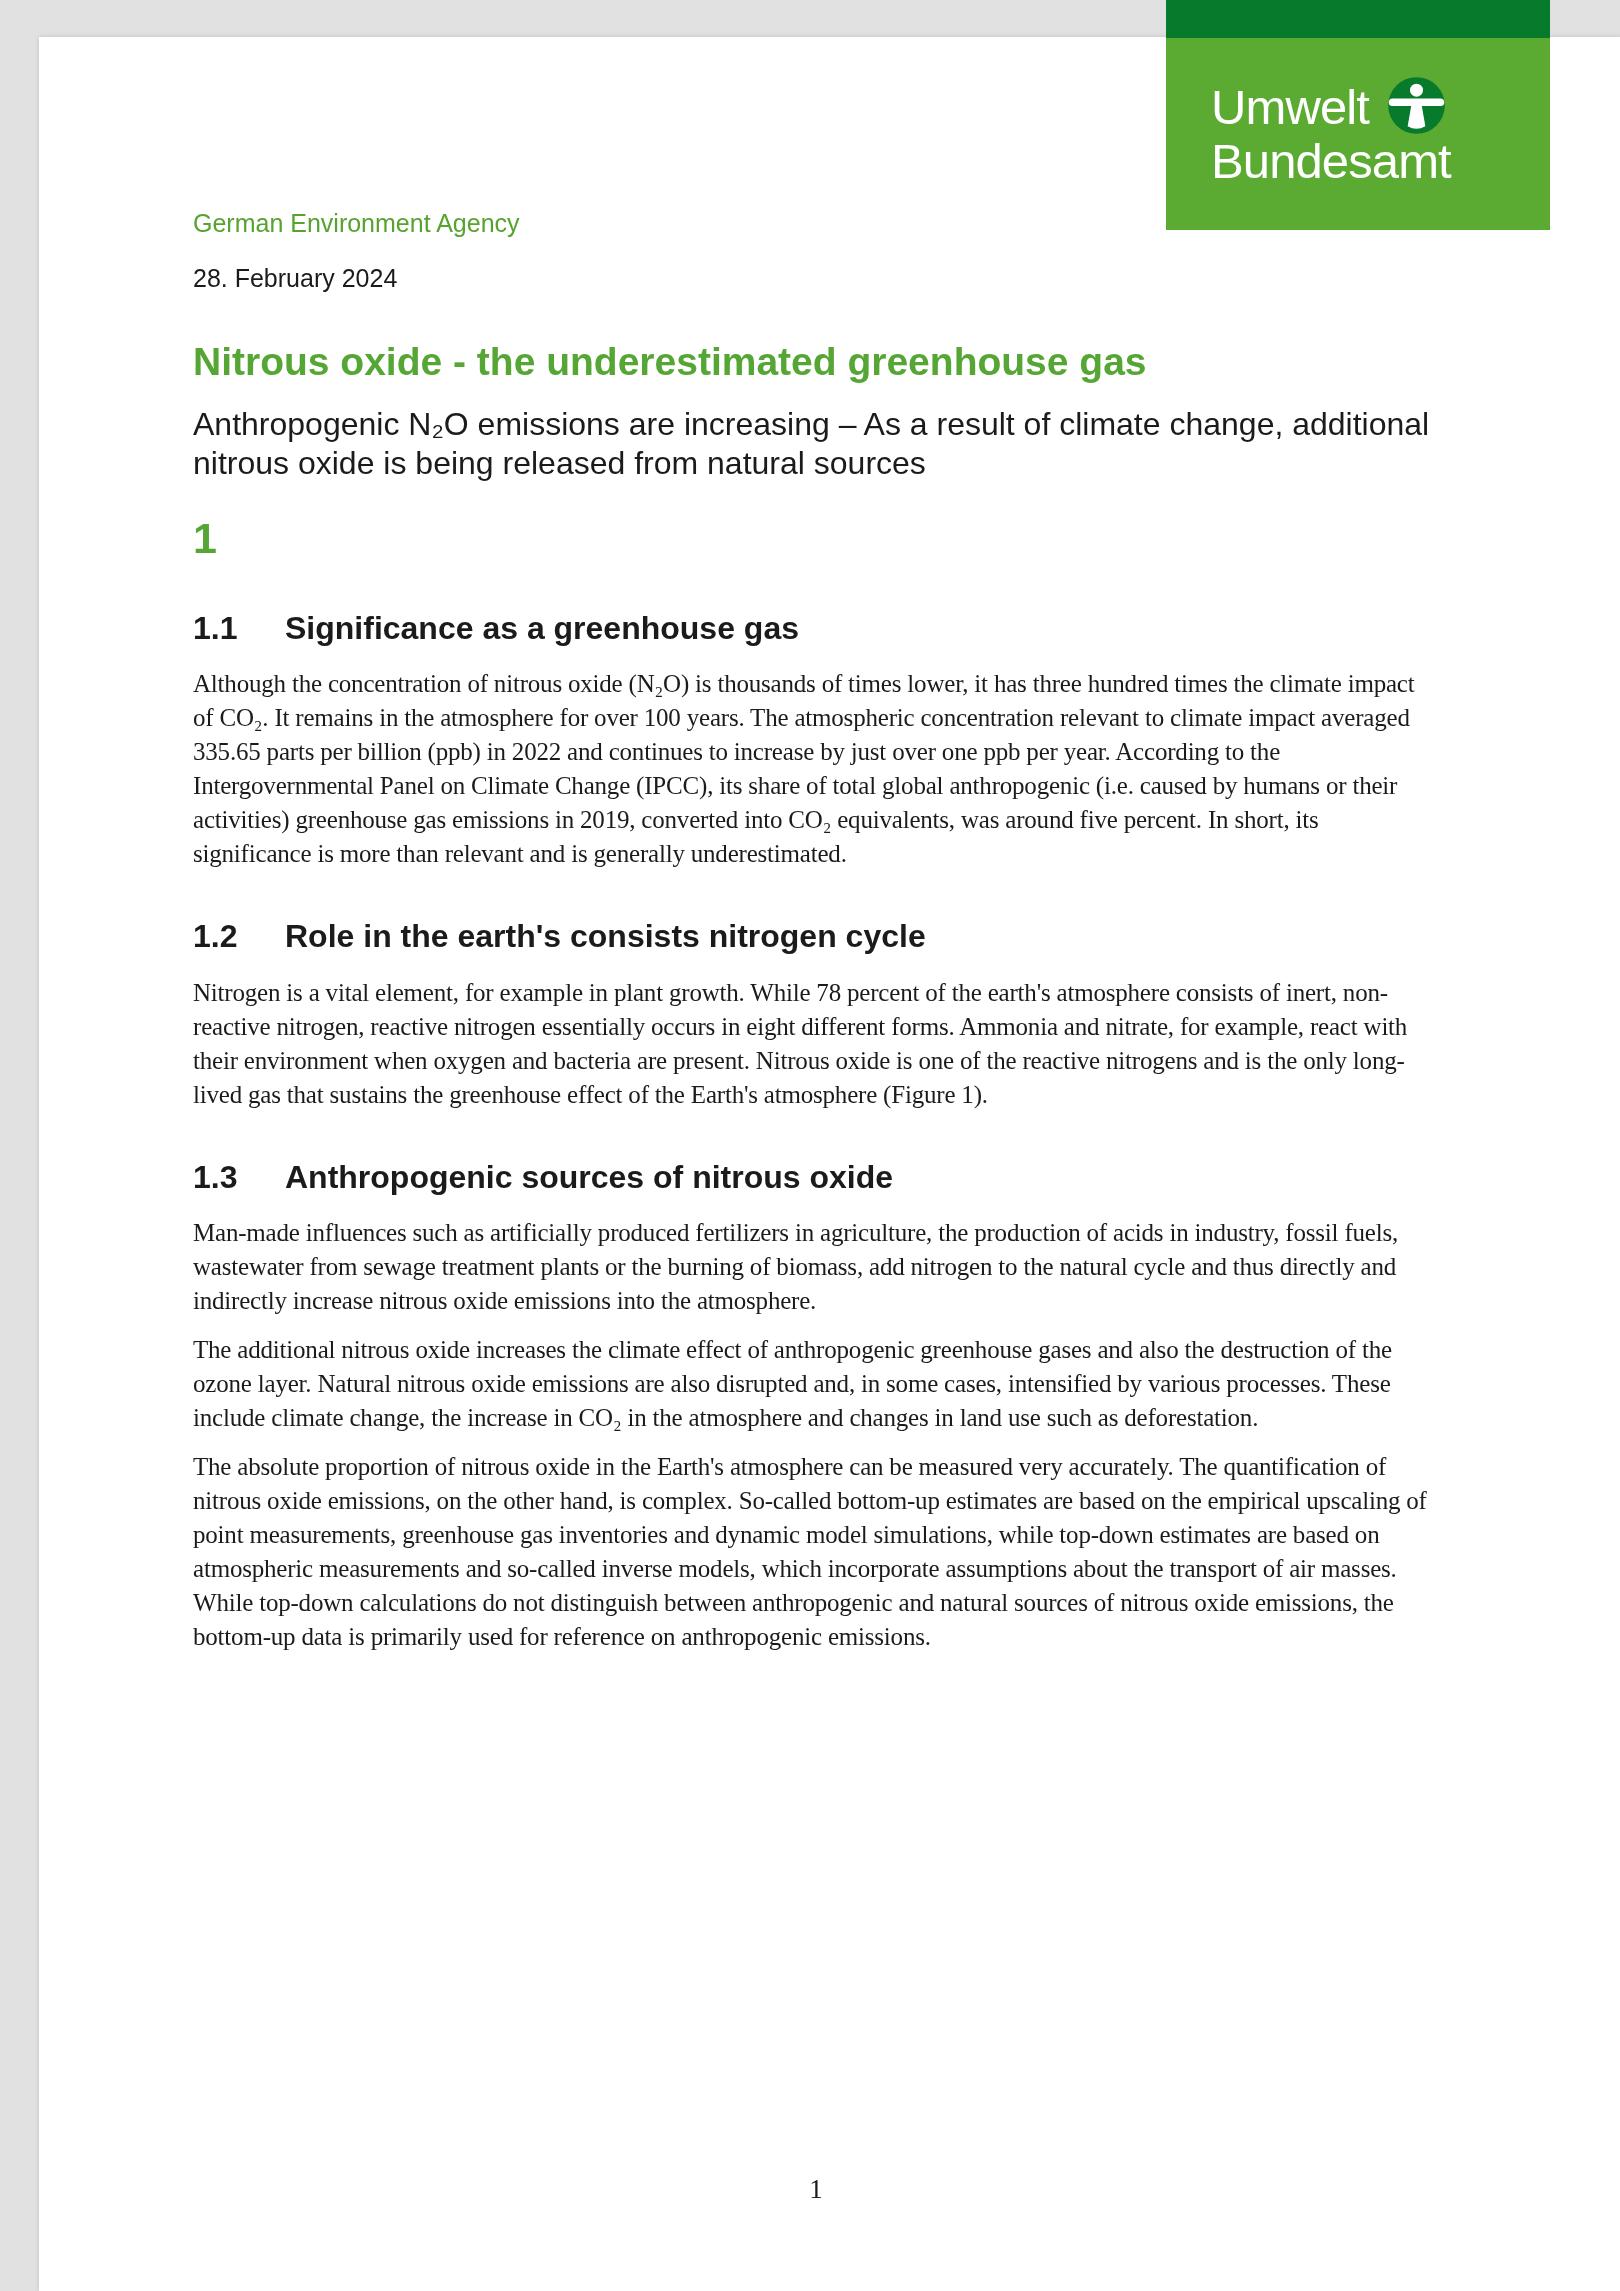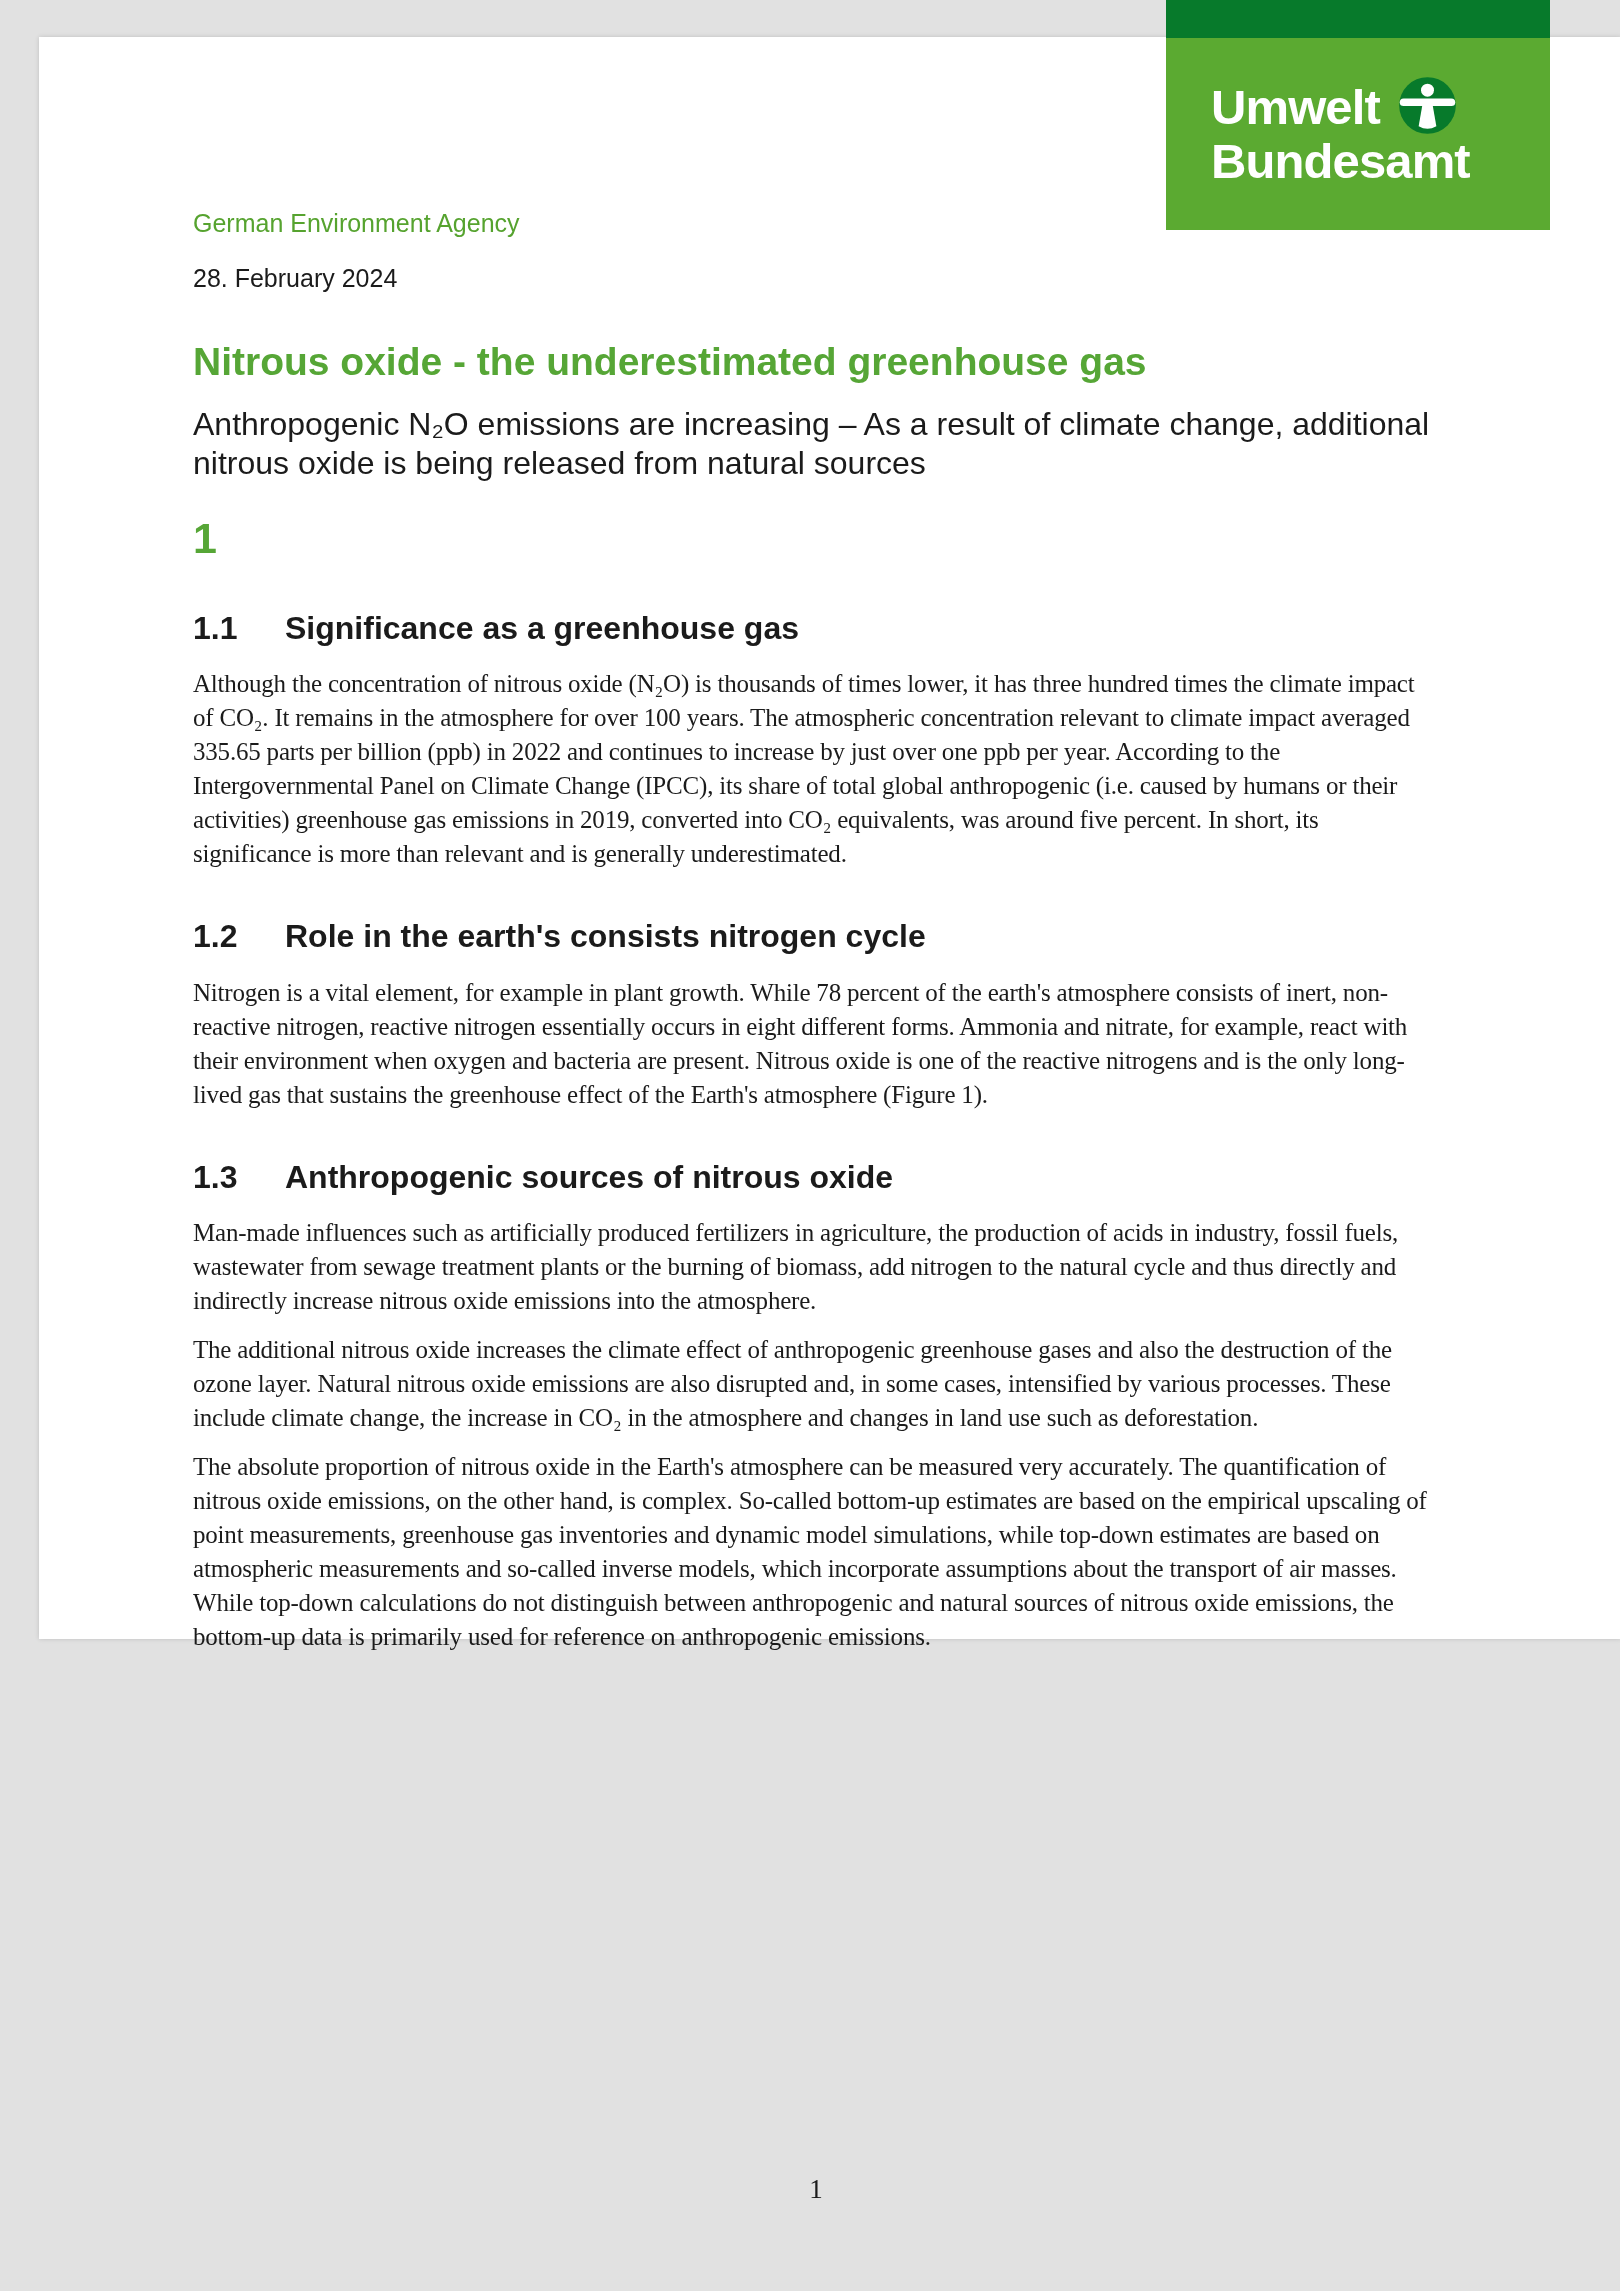--- a/index.html
+++ b/index.html
@@ -7,41 +7,41 @@
     width: 1621px; height: 2292px;
     background: #e1e1e1;
     overflow: hidden;
     position: relative;
     font-family: "Liberation Sans", "DejaVu Sans", sans-serif;
   }
   
   .page {
     position: absolute;
     left: 39px; top: 37px;
-    width: 1582px; height: 1602px;
+    width: 1582px; height: 2255px;
     background: #ffffff;
     box-shadow: 0 0 4.5px rgba(0,0,0,0.15);
   }
   
   .logo {
     position: absolute;
     left: 1166px; top: 0;
     width: 384px; height: 230px;
     z-index: 5;
   }
   .logo-cap { height: 38px; background: #077a2b; }
   .logo-body {
     height: 192px; background: #5baa31;
     padding: 42px 0 0 45px;
     box-sizing: border-box;
     color: #ffffff;
   }
   .logo-line { display: flex; align-items: center; gap: 18px; }
   .logo-word {
-    font-size: 49px; font-weight: bold; letter-spacing: -0.9px;
+    font-size: 49px; font-weight: normal; letter-spacing: -0.9px;
     line-height: 53px; color: #ffffff;
   }
   .logo-icon { width: 59px; height: 59px; margin-top: -3.6px; }
   
   .content {
     position: absolute;
     left: 154px; top: 0;
     width: 1246px;
   }
   .agency {

